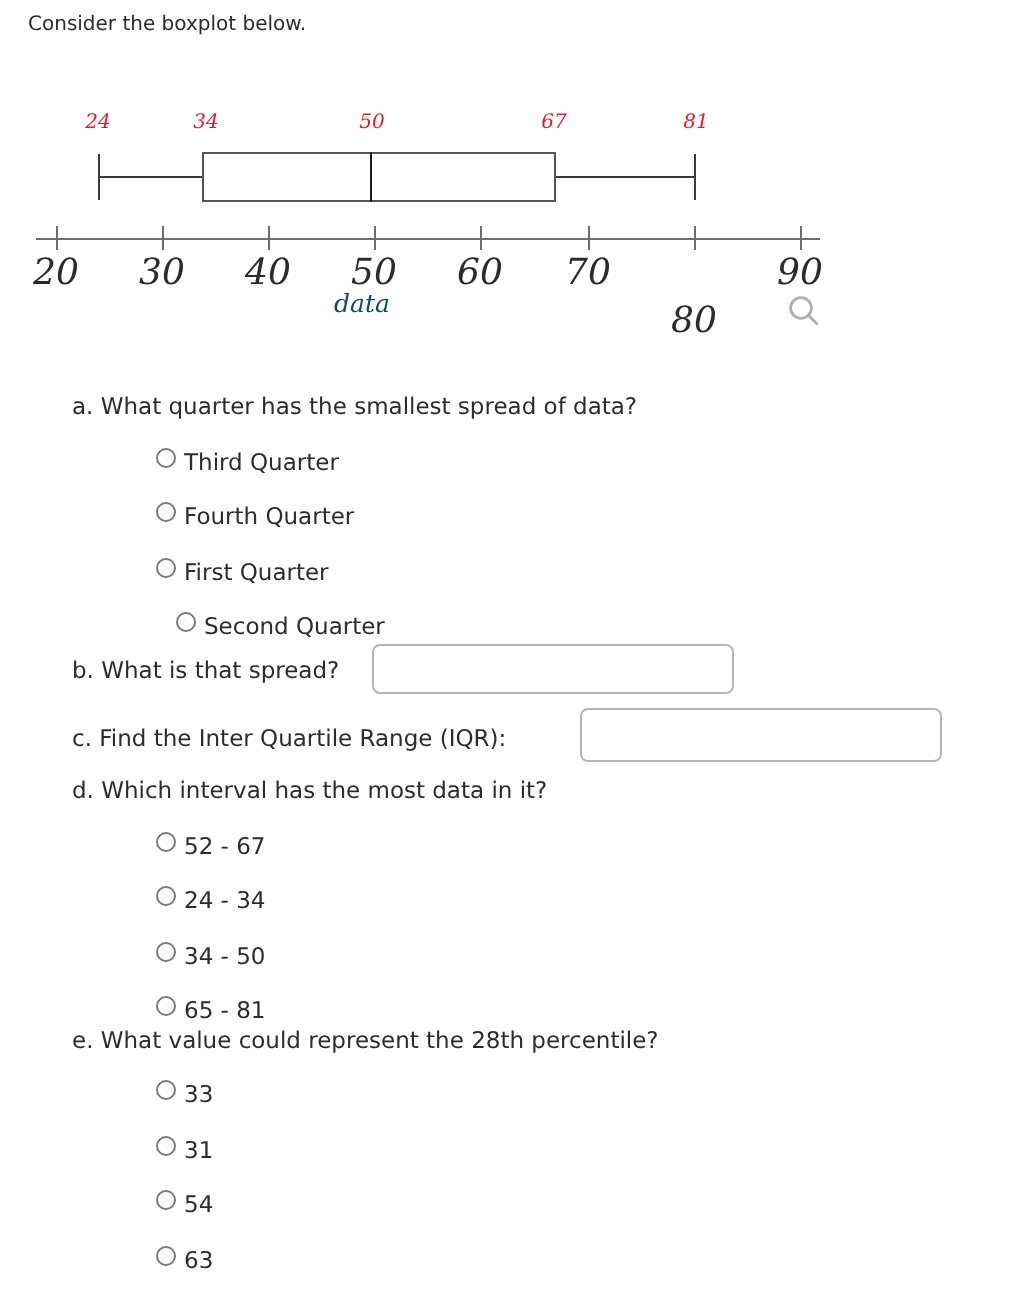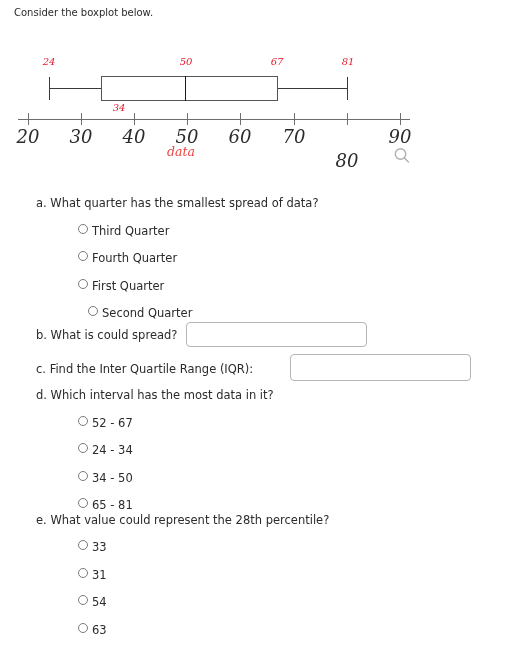--- a/index.html
+++ b/index.html
@@ -86,21 +86,21 @@
     font-size: 18px;
     color: #2b2b2b;
     transform: translateX(-50%);
     white-space: nowrap;
   }
   .axis-title {
     position: absolute;
     font-family: "DejaVu Serif", "Liberation Serif", serif;
     font-style: italic;
     font-size: 12.5px;
-    color: #ef4444;
+    color: #0c4a6e;
     transform: translateX(-50%);
     white-space: nowrap;
   }
 
   .magnifier {
     position: absolute;
     left: 392px;
     top: 146px;
   }
 
@@ -143,21 +143,21 @@
   }
 </style>
 </head>
 <body>
 
 <div class="intro">Consider the boxplot below.</div>
 
 <div class="figure">
 
   <div class="bp-value-label" style="left:49px;">24</div>
-  <div class="bp-value-label" style="left:119px;margin-top:46px;">34</div>
+  <div class="bp-value-label" style="left:103px;">34</div>
   <div class="bp-value-label" style="left:186px;">50</div>
   <div class="bp-value-label" style="left:277px;">67</div>
   <div class="bp-value-label" style="left:348px;">81</div>
 
   <div class="whisker-line" style="left:49px; top:44px; width:53px;"></div>
   <div class="whisker-cap" style="left:49px; top:33px; height:23px;"></div>
   <div class="whisker-line" style="left:277px; top:44px; width:71px;"></div>
   <div class="whisker-cap" style="left:347px; top:33px; height:23px;"></div>
 
   <div class="box-rect" style="left:101px; top:32px; width:177px; height:25px;"></div>
@@ -205,21 +205,21 @@
 </div>
 <div class="opt" style="left:78px; top:279px;">
   <span class="radio"></span>
   <span>First Quarter</span>
 </div>
 <div class="opt" style="left:88px; top:306px;">
   <span class="radio"></span>
   <span>Second Quarter</span>
 </div>
 
-<div class="qline" style="left:36px; top:328px;">b. What is could spread?</div>
+<div class="qline" style="left:36px; top:328px;">b. What is that spread?</div>
 <input class="txtbox" style="left: 186px; top: 322px; width: 181px; height: 25px;" placeholder="">
 
 <div class="qline" style="left:36px; top:362px;">c. Find the Inter Quartile Range (IQR):</div>
 <input class="txtbox" style="left: 290px; top: 354px; width: 181px; height: 27px;" placeholder="">
 
 <div class="qline" style="left:36px; top:388px;">d. Which interval has the most data in it?</div>
 
 <div class="opt" style="left:78px; top:416px;">
   <span class="radio"></span>
   <span>52 - 67</span>

